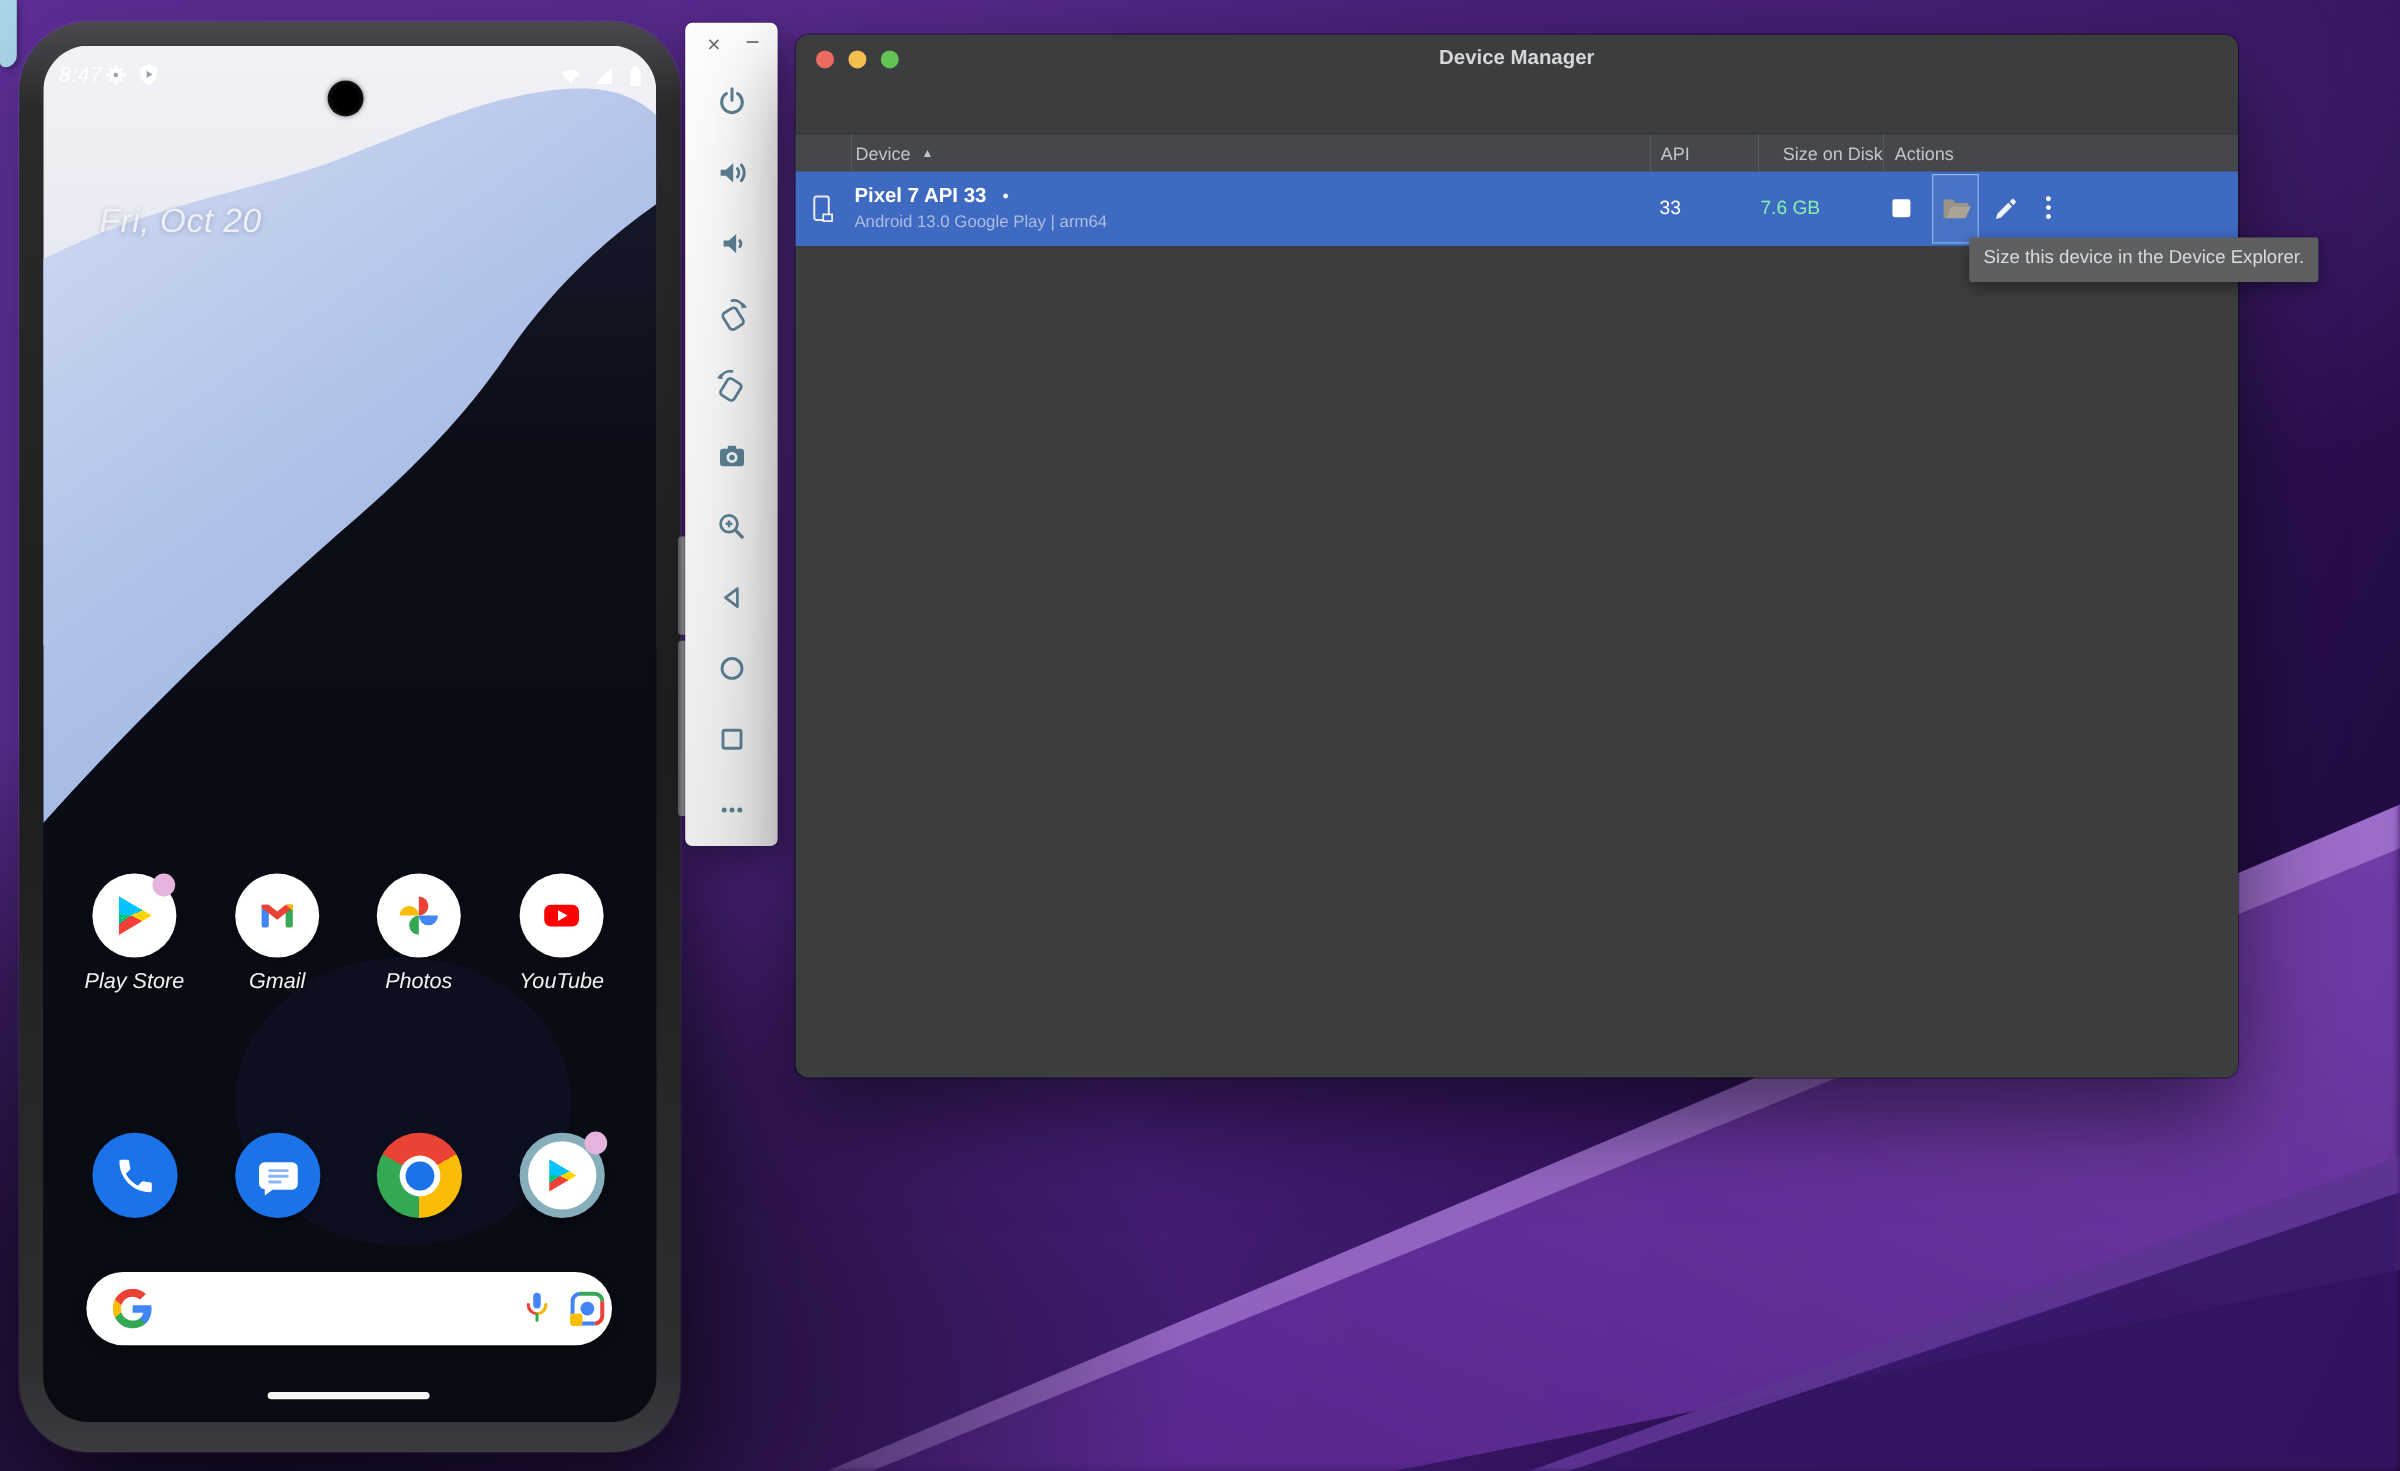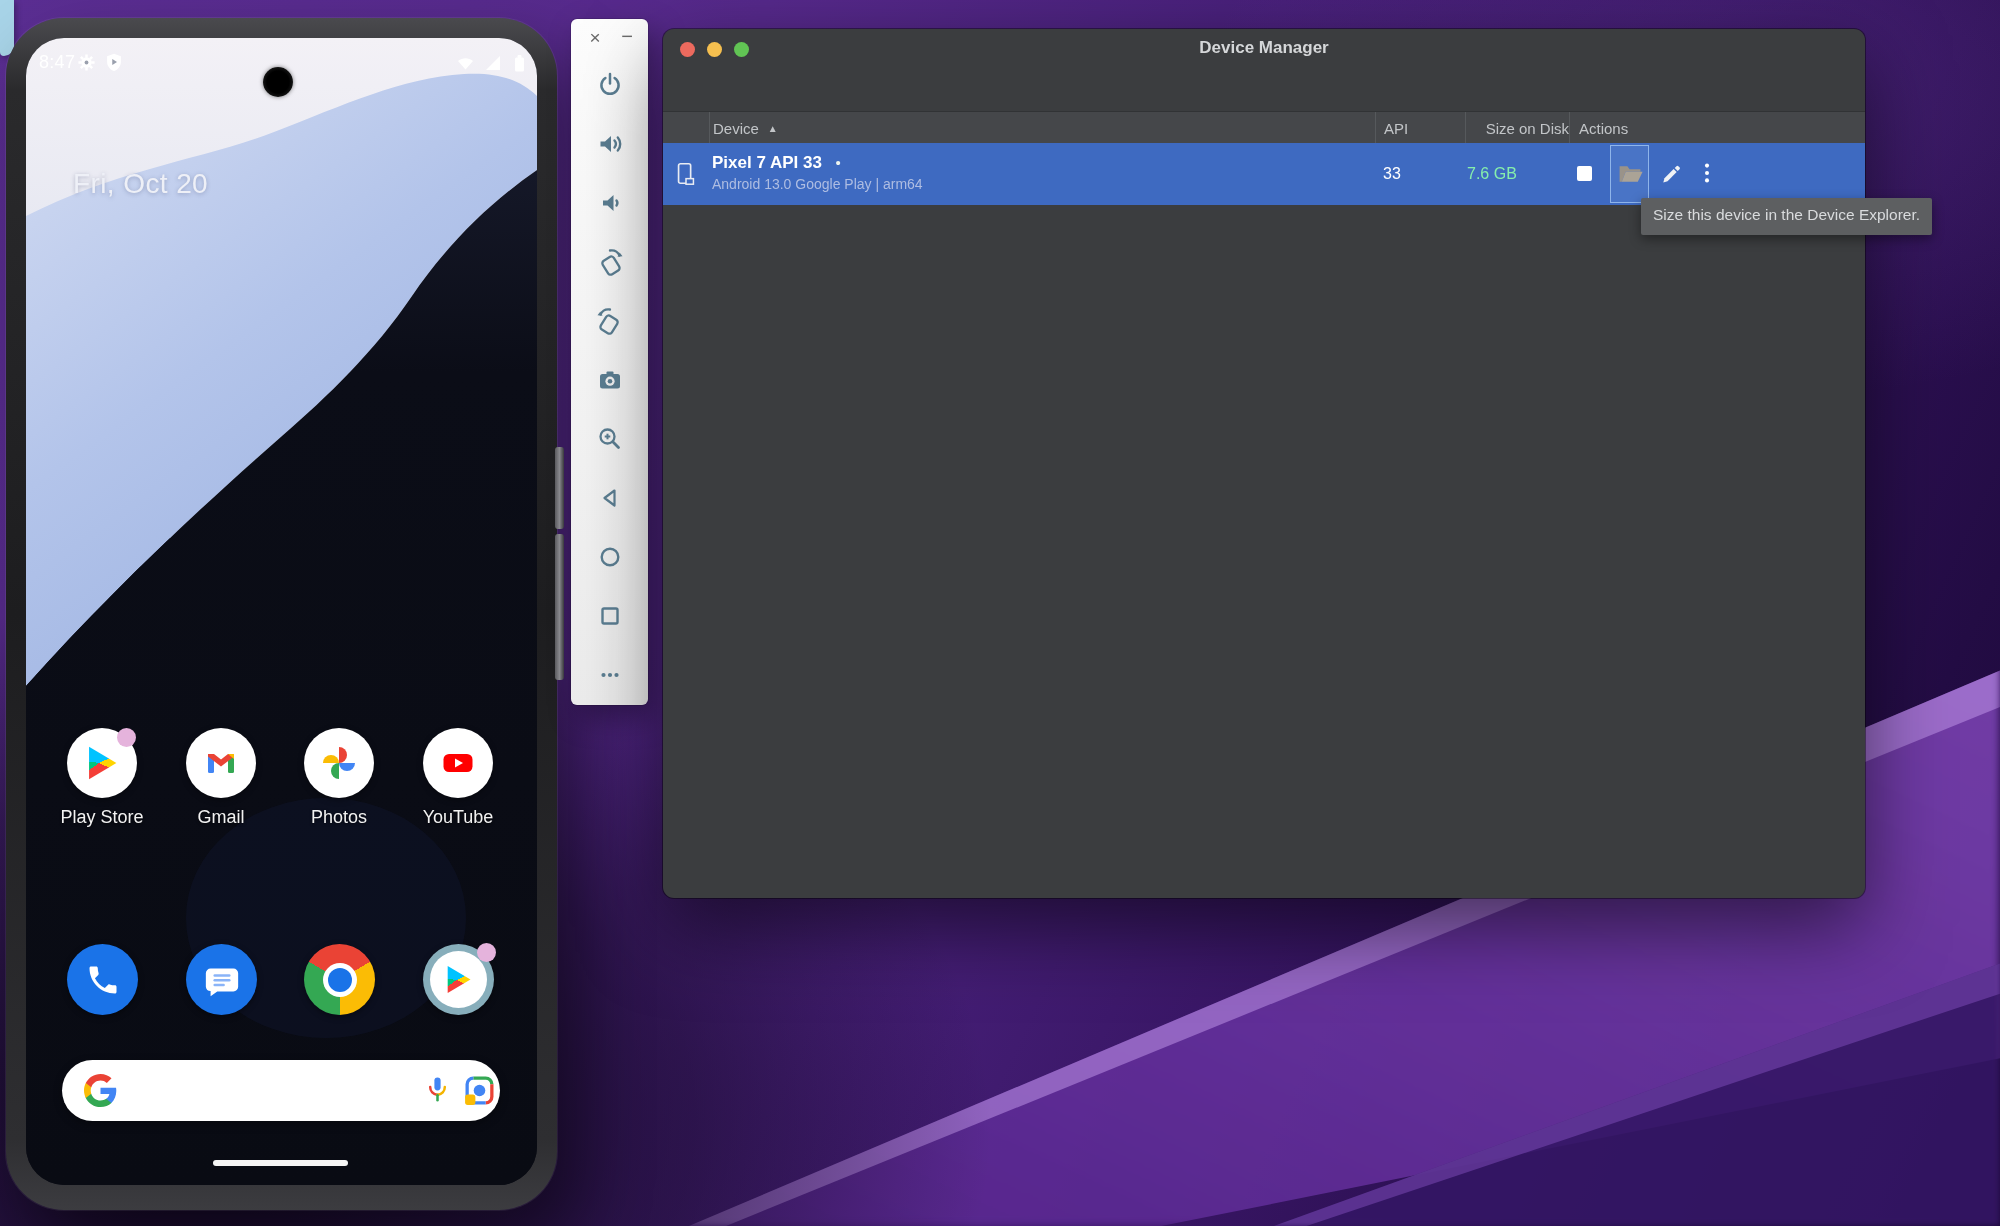--- a/index.html
+++ b/index.html
@@ -10,23 +10,23 @@
   .band1{clip-path:polygon(33% 101%,101% 54%,101% 86%,55% 101%);
     background:linear-gradient(205deg,#9159c9 0%,#7b42b4 40%,#5f2c97 75%,#52258a 100%);opacity:.85;filter:blur(4px);}
   .band1edge{clip-path:polygon(33% 101%,101% 54%,101% 57%,34.8% 101%);background:#c59bee;opacity:.5;filter:blur(3px);}
   .band2{clip-path:polygon(62% 101%,101% 78%,101% 101%);background:#351765;opacity:.9;filter:blur(3px);}
   .band2edge{clip-path:polygon(62% 101%,101% 78%,101% 80.5%,63.5% 101%);background:#8a55c5;opacity:.45;filter:blur(2px);}
   .darkleft{background:radial-gradient(55% 60% at 10% 92%,rgba(8,3,18,.9) 0%,rgba(8,3,18,.45) 45%,transparent 72%);}
   .glowtr{background:radial-gradient(40% 35% at 88% 8%,rgba(120,70,180,.25),transparent 70%);}
   .corner-frag{position:absolute;left:0;top:0;width:14px;height:56px;background:#a8d4e8;border-radius:0 0 10px 4px;box-shadow:2px 2px 6px rgba(0,0,0,.3);}
 
   
-  .phone{position:absolute;left:6px;top:18px;width:551px;height:1192px;border-radius:58px;
+  .phone{position:absolute;left:16px;top:18px;width:551px;height:1192px;border-radius:58px;
     background:linear-gradient(180deg,#4a4a4e,#2a2a2c 6%,#1d1d1f 50%,#2e2e31 94%,#3c3c40);
-    box-shadow:0 0 0 1px rgba(255,255,255,.07),22px 35px 70px rgba(0,0,0,.45);}
+    box-shadow:0 0 0 1px rgba(255,255,255,.07),22px 35px 70px rgba(0,0,0,.45);font-style:italic;}
   .side-btn{position:absolute;width:9px;border-radius:3px;background:linear-gradient(90deg,#5c5c60,#8d8d92,#3c3c40);}
   .btn-vol{left:549px;top:429px;height:82px;}
   .btn-pwr{left:549px;top:516px;height:146px;}
   .screen{position:absolute;left:20px;top:20px;width:511px;height:1147px;border-radius:38px;overflow:hidden;background:#0b0d17;}
   .scr-svg{position:absolute;inset:0;}
   .statusbar{position:absolute;left:0;top:12px;width:100%;height:26px;}
   .sb-time{position:absolute;left:13px;top:2px;color:#fff;font-size:18px;font-weight:500;letter-spacing:.3px;}
   .sb-ico{position:absolute;top:3px;}
   .camera-hole{position:absolute;left:237px;top:29px;width:30px;height:30px;border-radius:50%;
     background:radial-gradient(circle at 50% 50%,#000 0 52%,#131313 70%,#2e2e2e 100%);box-shadow:0 0 4px rgba(0,0,0,.5);}

